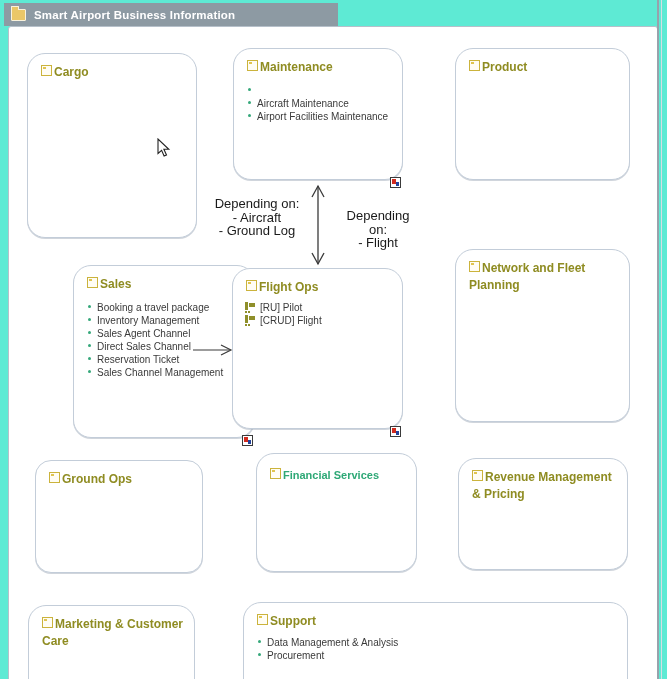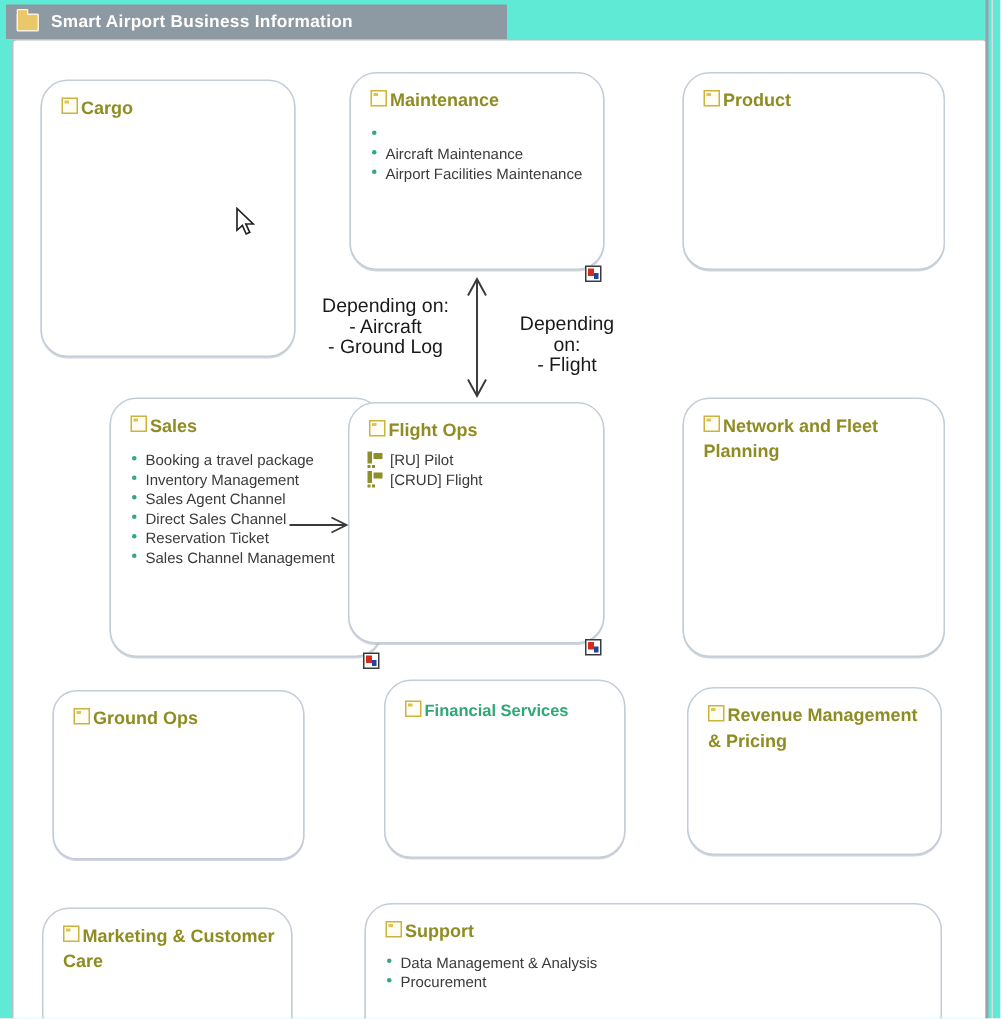--- a/index.html
+++ b/index.html
@@ -41,21 +41,21 @@
        border:1px solid #3a3a3a;z-index:5;}
   .badge::before{content:"";position:absolute;left:1px;top:1px;width:4px;height:5px;background:#d22b1f;}
   .badge::after{content:"";position:absolute;right:1px;bottom:1px;width:3px;height:4px;background:#23439c;}
 
   
   .b-cargo{left:27px;top:53px;width:170px;height:185px;}
   .b-maintenance{left:233px;top:48px;width:170px;height:132px;}
   .b-product{left:455px;top:48px;width:175px;height:132px;}
   .b-sales{left:28px;top:265px;width:182px;height:173px;margin-left:45px;}
   .b-flightops{left:232px;top:268px;width:171px;height:161px;}
-  .b-network{left:455px;top:265px;width:175px;height:173px;}
+  .b-network{left:455px;top:249px;width:175px;height:173px;}
   .b-groundops{left:35px;top:460px;width:168px;height:113px;border-radius:16px;}
   .b-financial{left:256px;top:453px;width:161px;height:119px;}
   .b-revenue{left:458px;top:458px;width:170px;height:112px;}
   .b-marketing{left:28px;top:605px;width:167px;height:95px;}
   .b-support{left:243px;top:602px;width:385px;height:95px;}
 
   
   .arrows{position:absolute;left:0;top:0;z-index:3;pointer-events:none;}
   .dep-label{position:absolute;font-size:13px;color:#1a1a1a;text-align:center;line-height:13.5px;z-index:3;}
   .dep-left{left:213px;top:197px;width:88px;}

